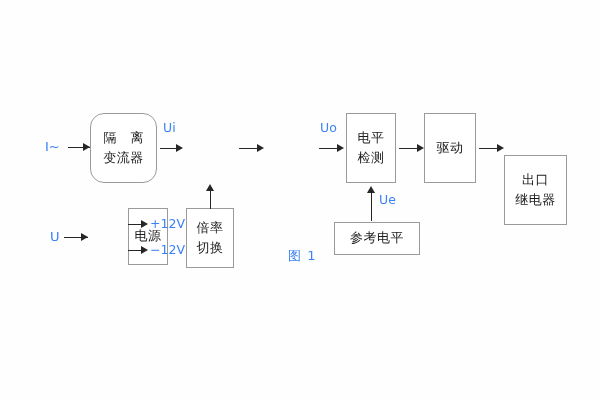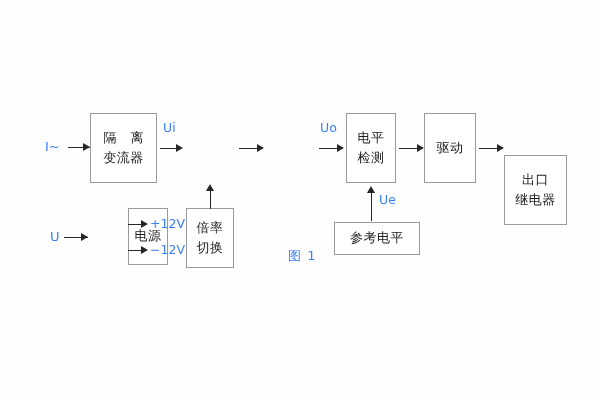--- a/index.html
+++ b/index.html
@@ -71,21 +71,21 @@
 </style>
 </head>
 <body>
 
 <div id="canvas">
 
   <div class="txt port" style="left:45px;top:140px;">I~</div>
   <div class="ln-h" style="left:68px;top:147px;width:22px;"></div>
   <div class="arr-r" style="left:83px;top:143px;"></div>
 
-  <div class="box wide-sp" style="left:90px;top:113px;width:67px;height:70px;">
+  <div class="box wide-sp" style="left:90px;top:113px;width:67px;height:70px;border-radius:14px;">
     <span class="ln">隔 离</span>
     <span class="ln">变流器</span>
   </div>
 
   <div class="txt lbl" style="left:163px;top:122px;">Ui</div>
   <div class="ln-h" style="left:160px;top:148px;width:19px;"></div>
   <div class="arr-r" style="left:176px;top:144px;"></div>
 
 
   <div class="ln-h" style="left:239px;top:148px;width:20px;"></div>

